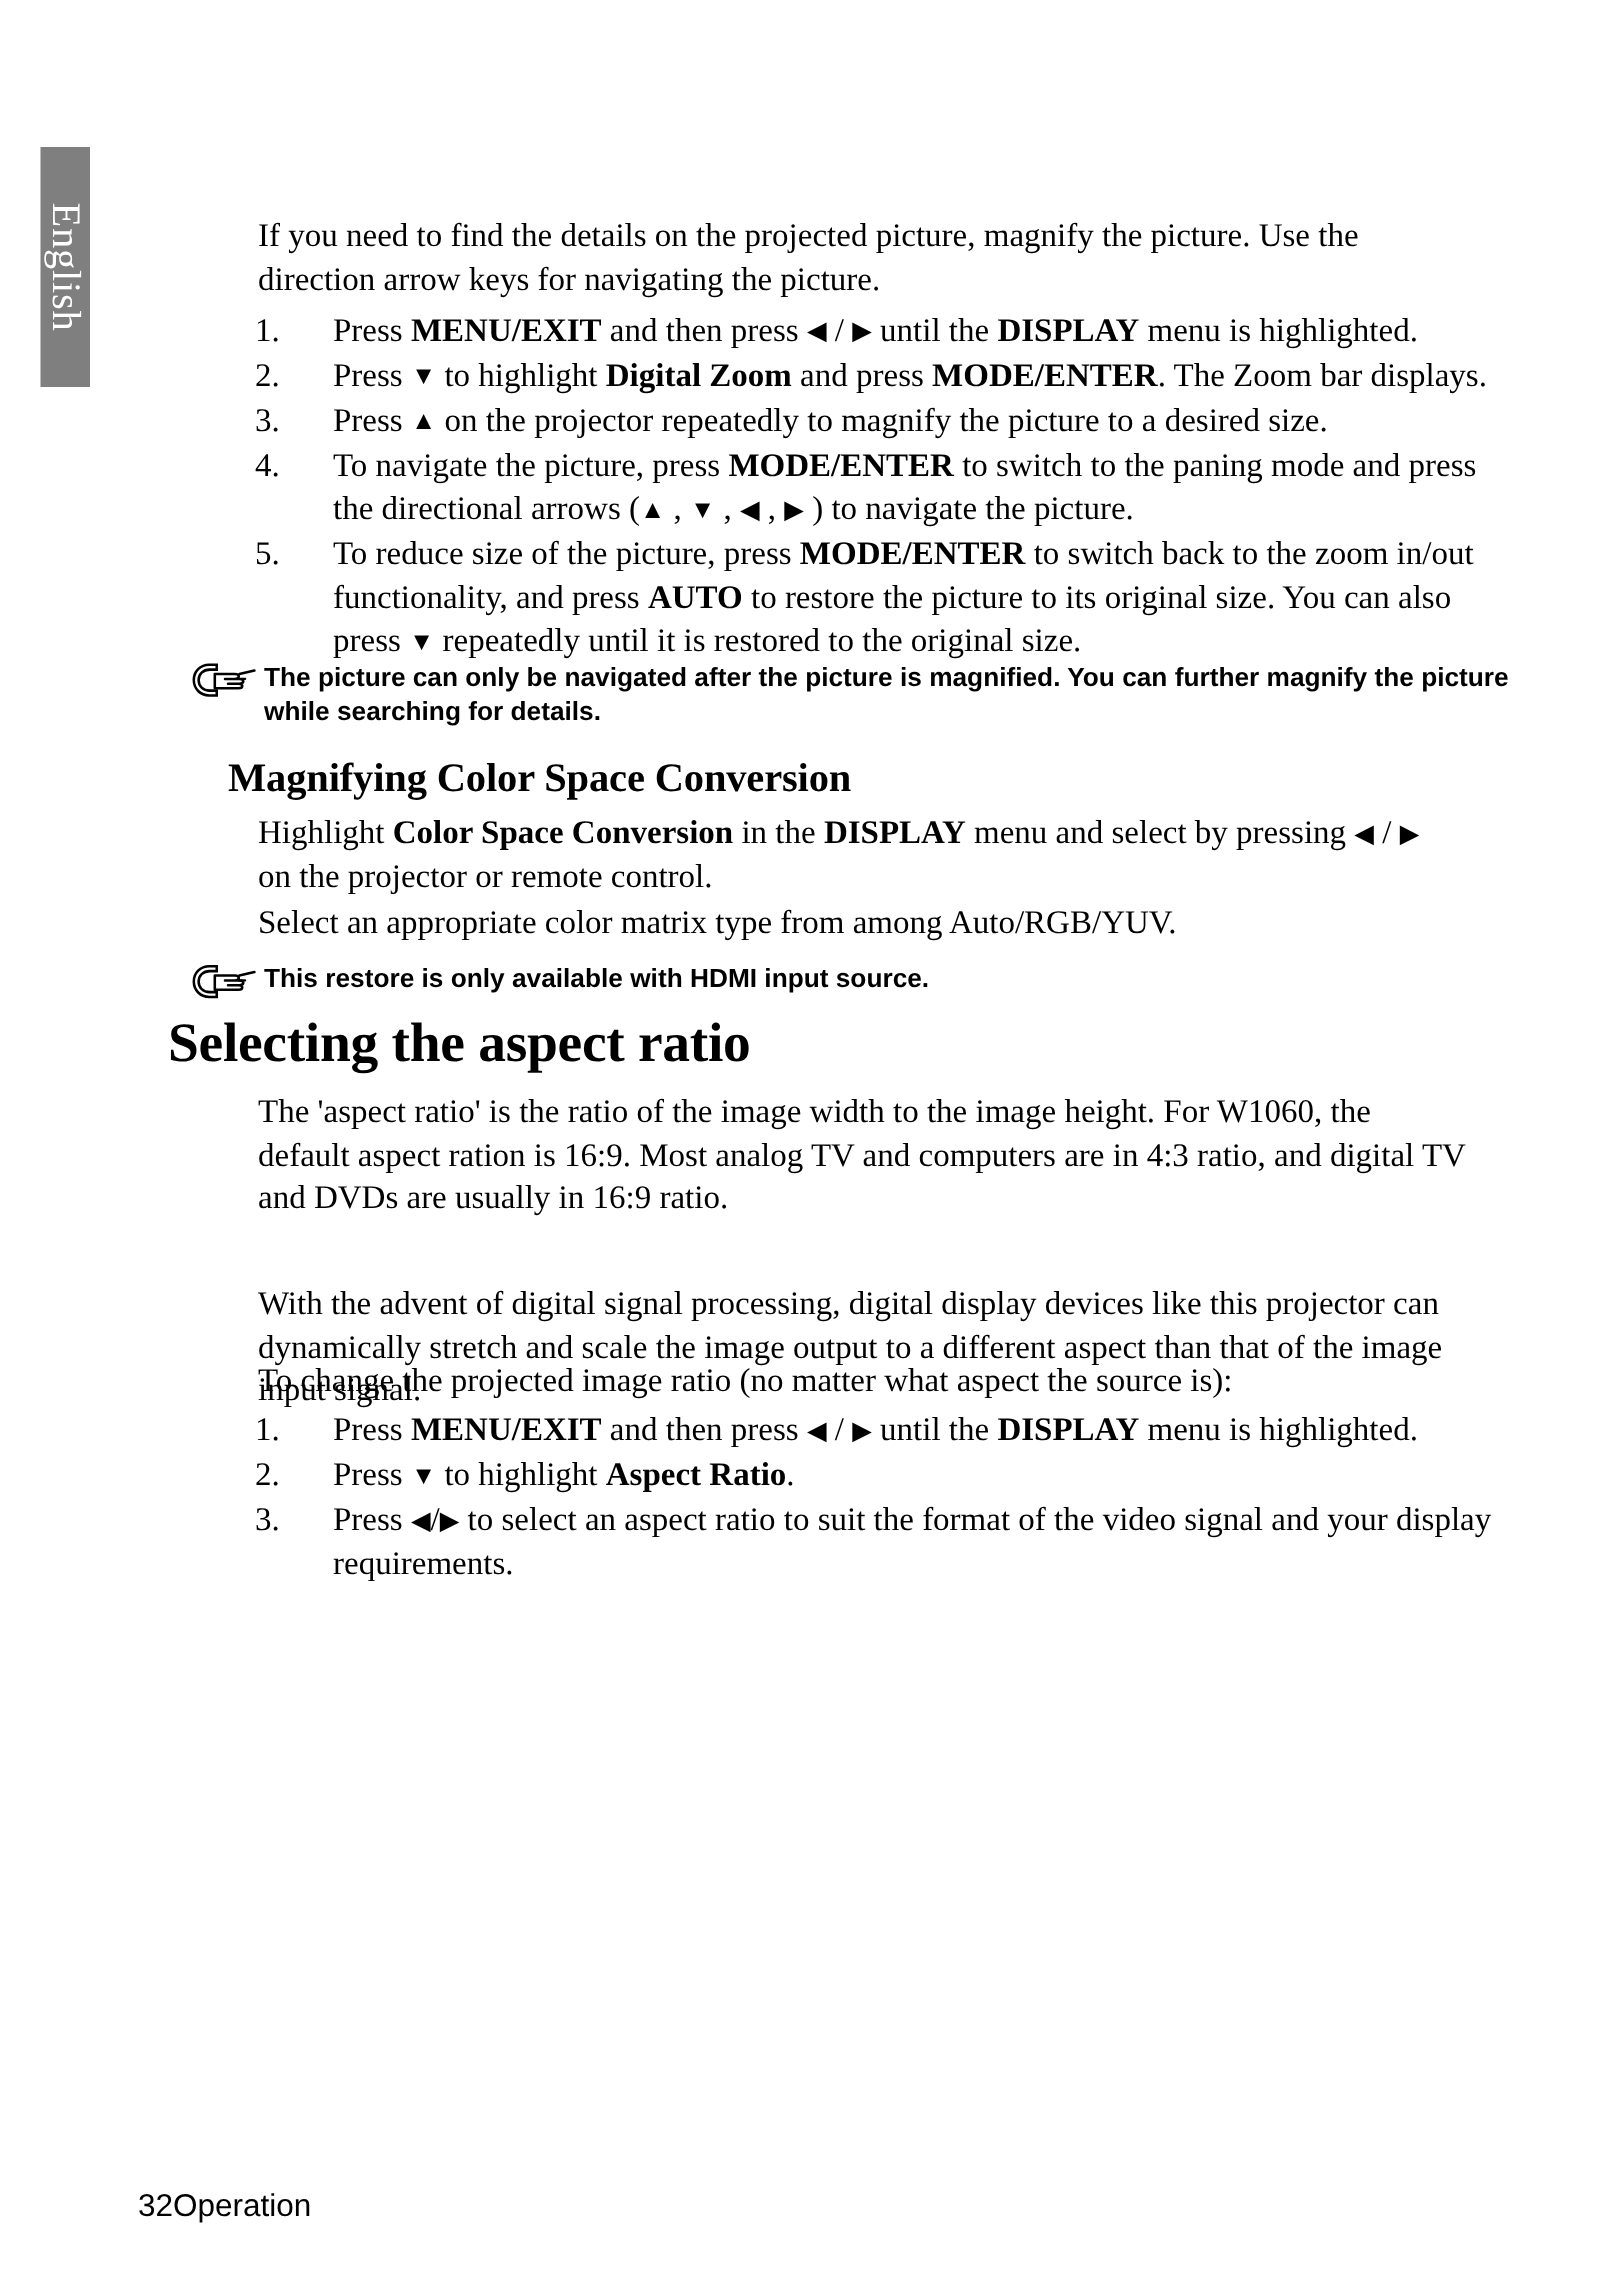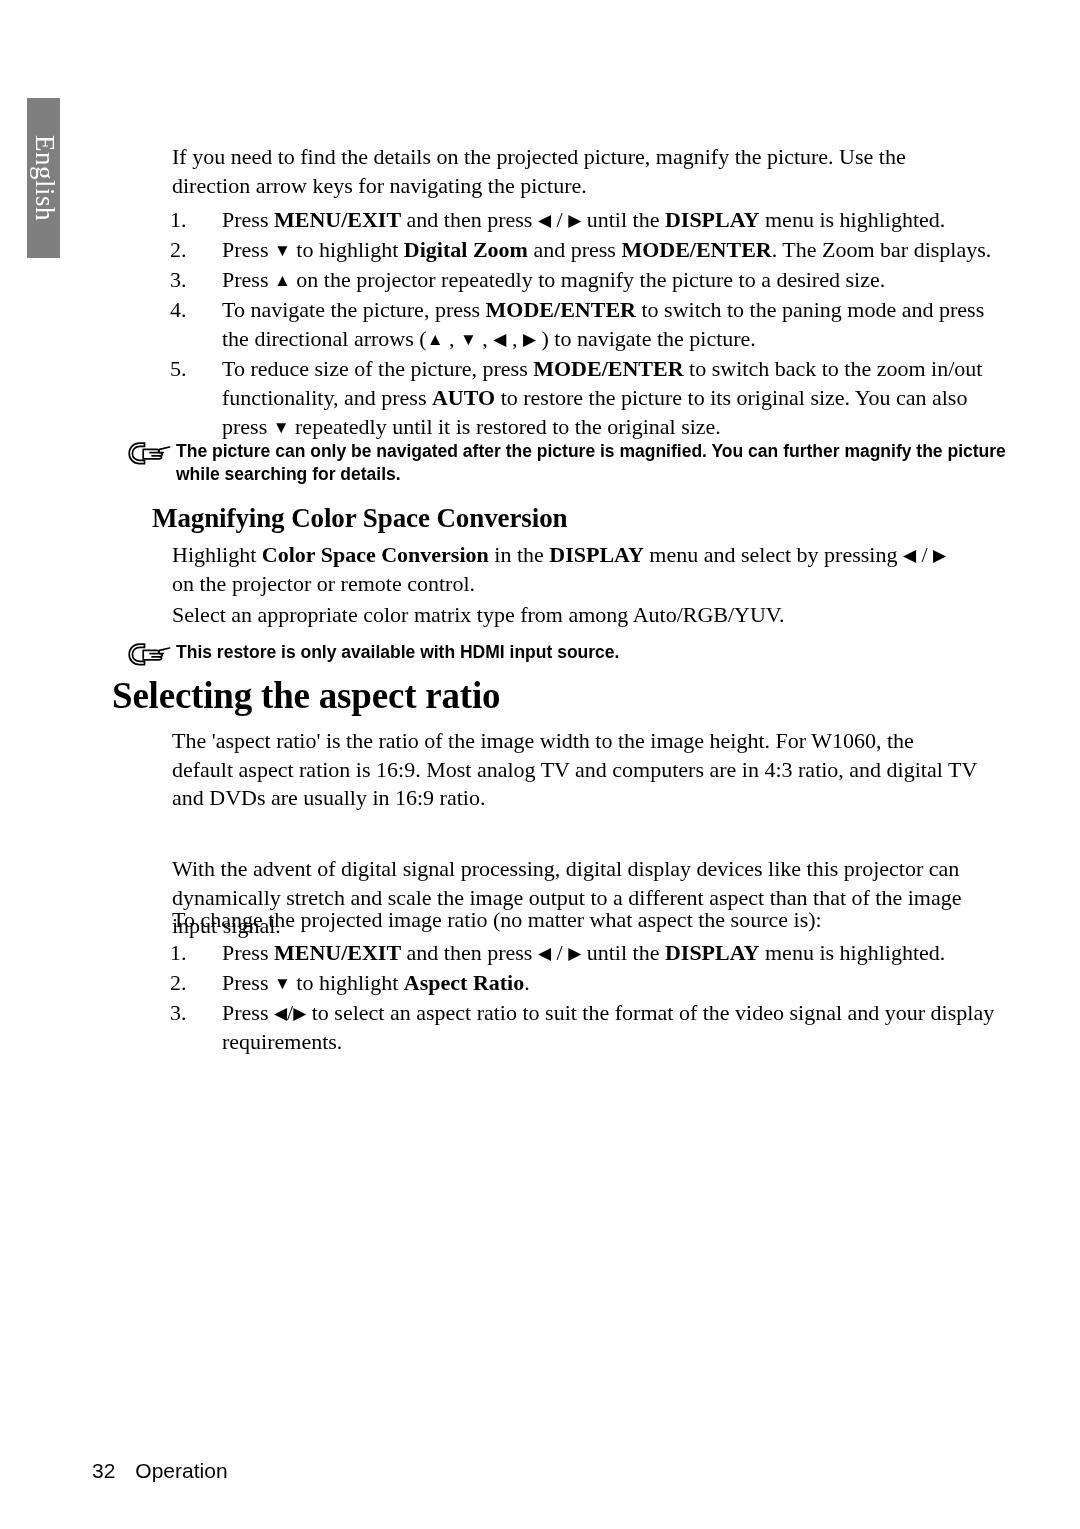--- a/index.html
+++ b/index.html
@@ -127,21 +127,20 @@
 
   
   .footer {
     position: absolute;
     left: 92px;
     bottom: 46px;
     font-family: "Liberation Sans", "DejaVu Sans", sans-serif;
     font-size: 21px;
     color: #000;
     display: flex;
-    gap: 20px;
   }
 
   
   .at { position: absolute; }
 </style>
 </head>
 <body>
 
 <div class="page">
 

